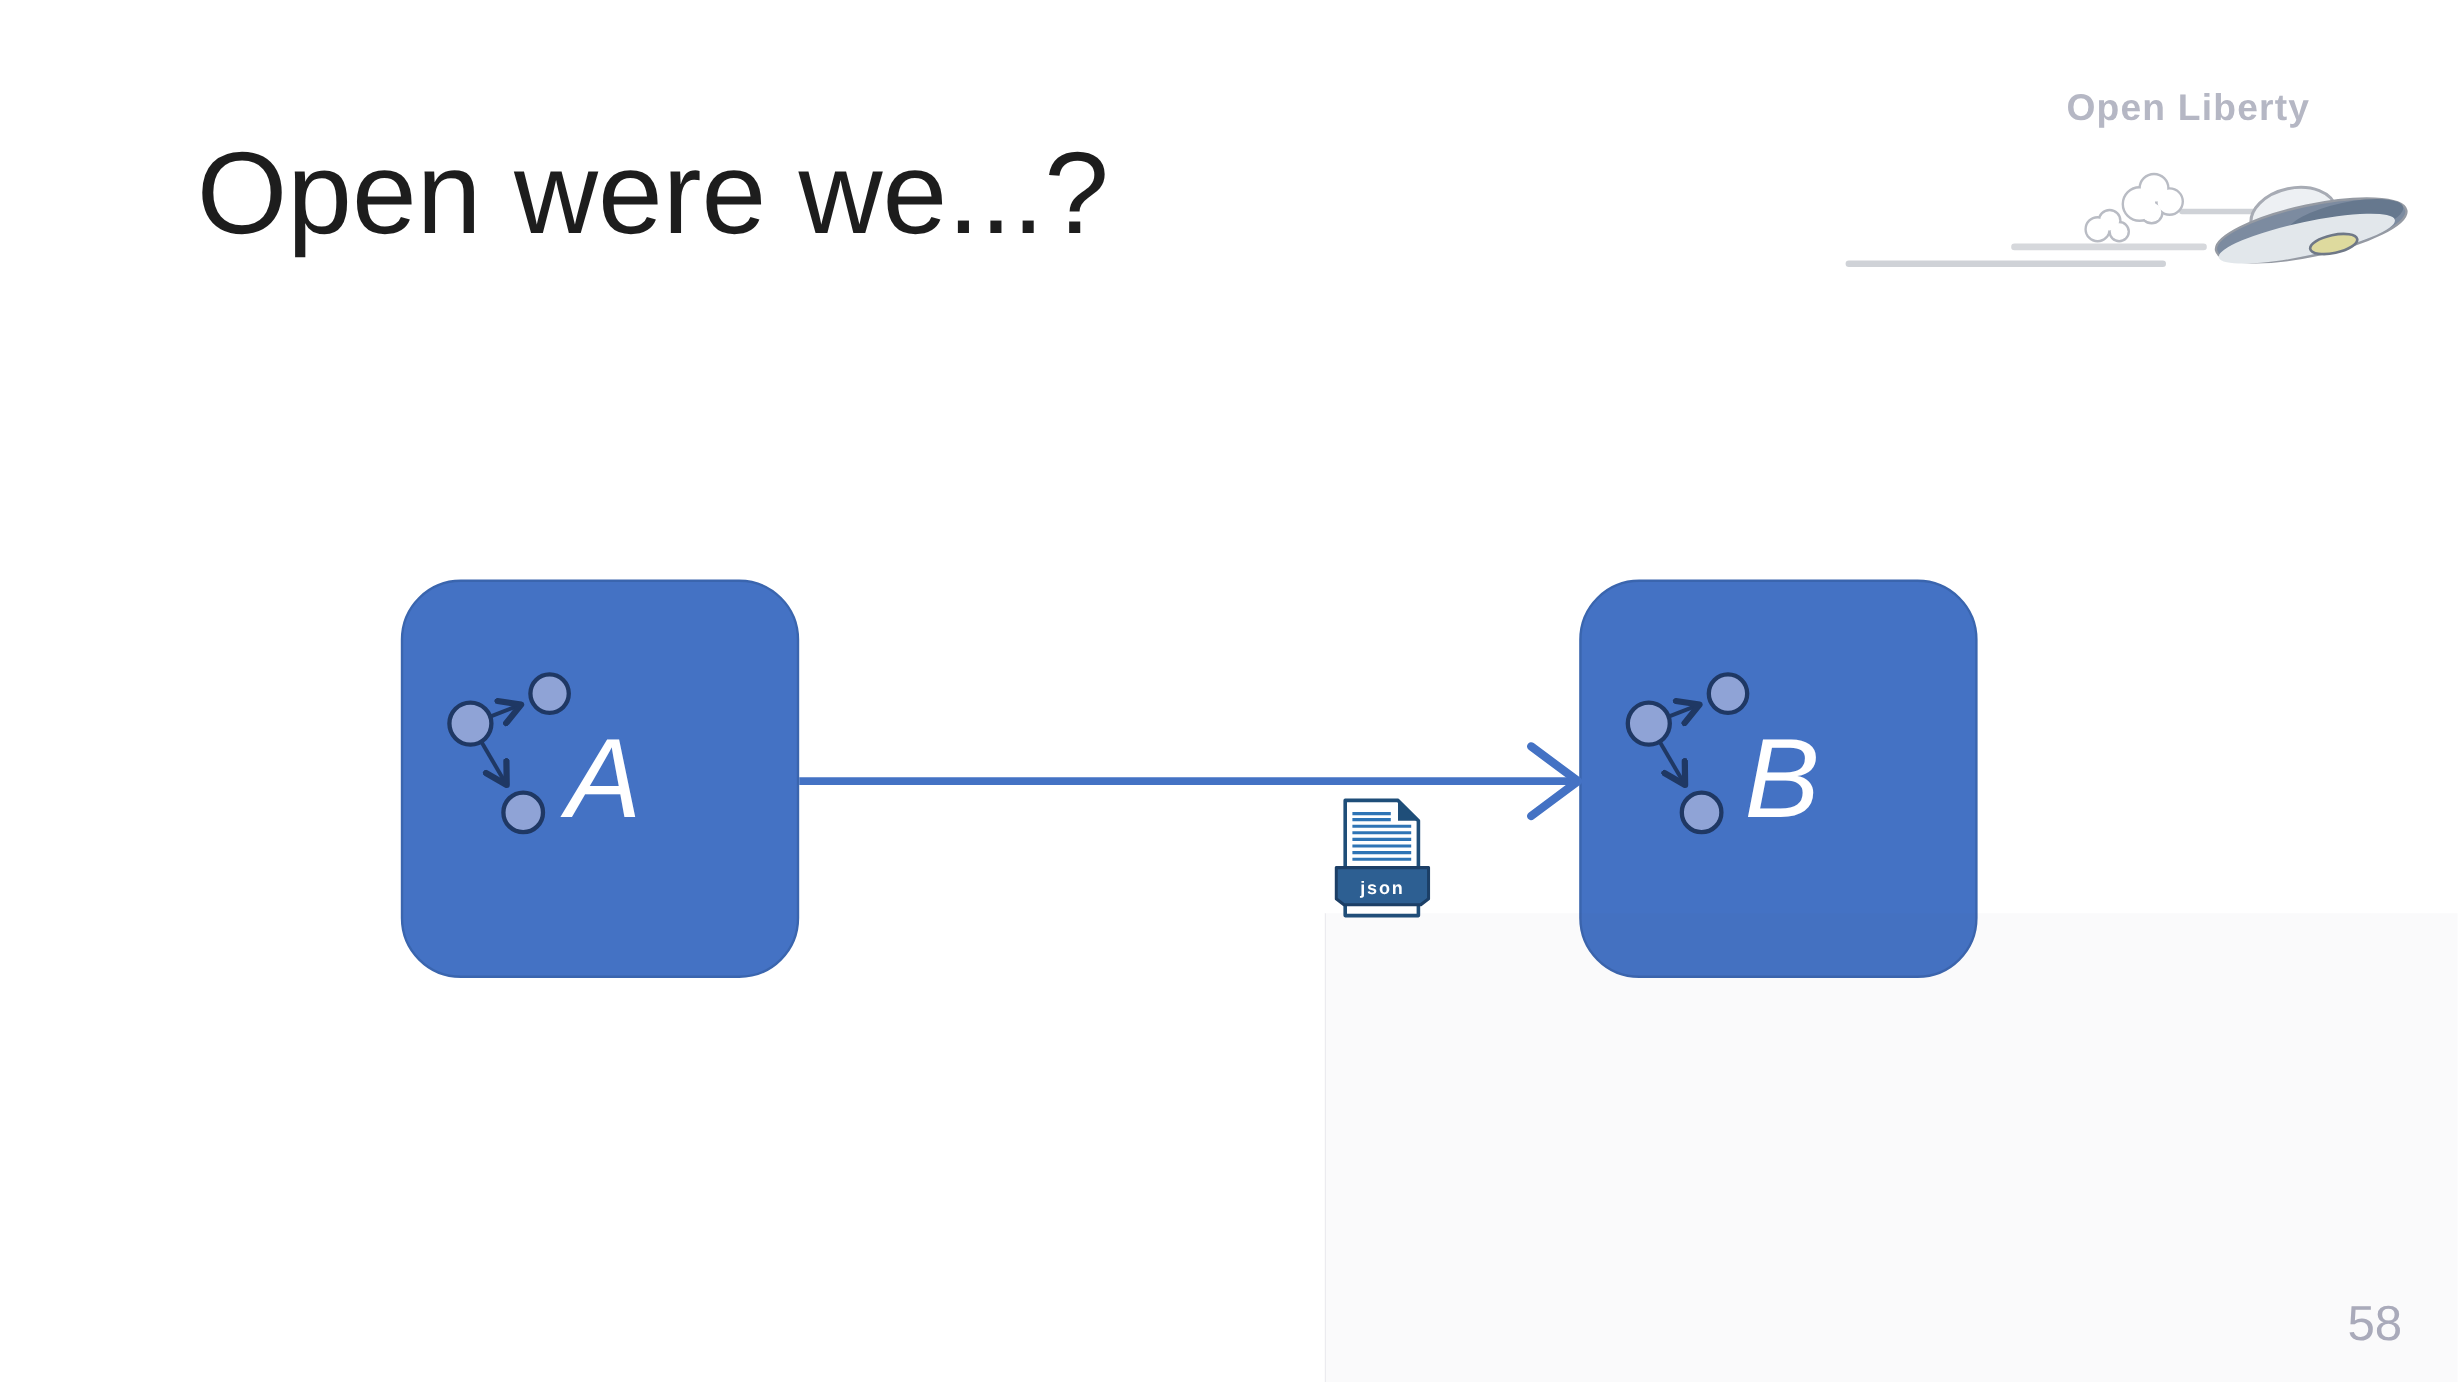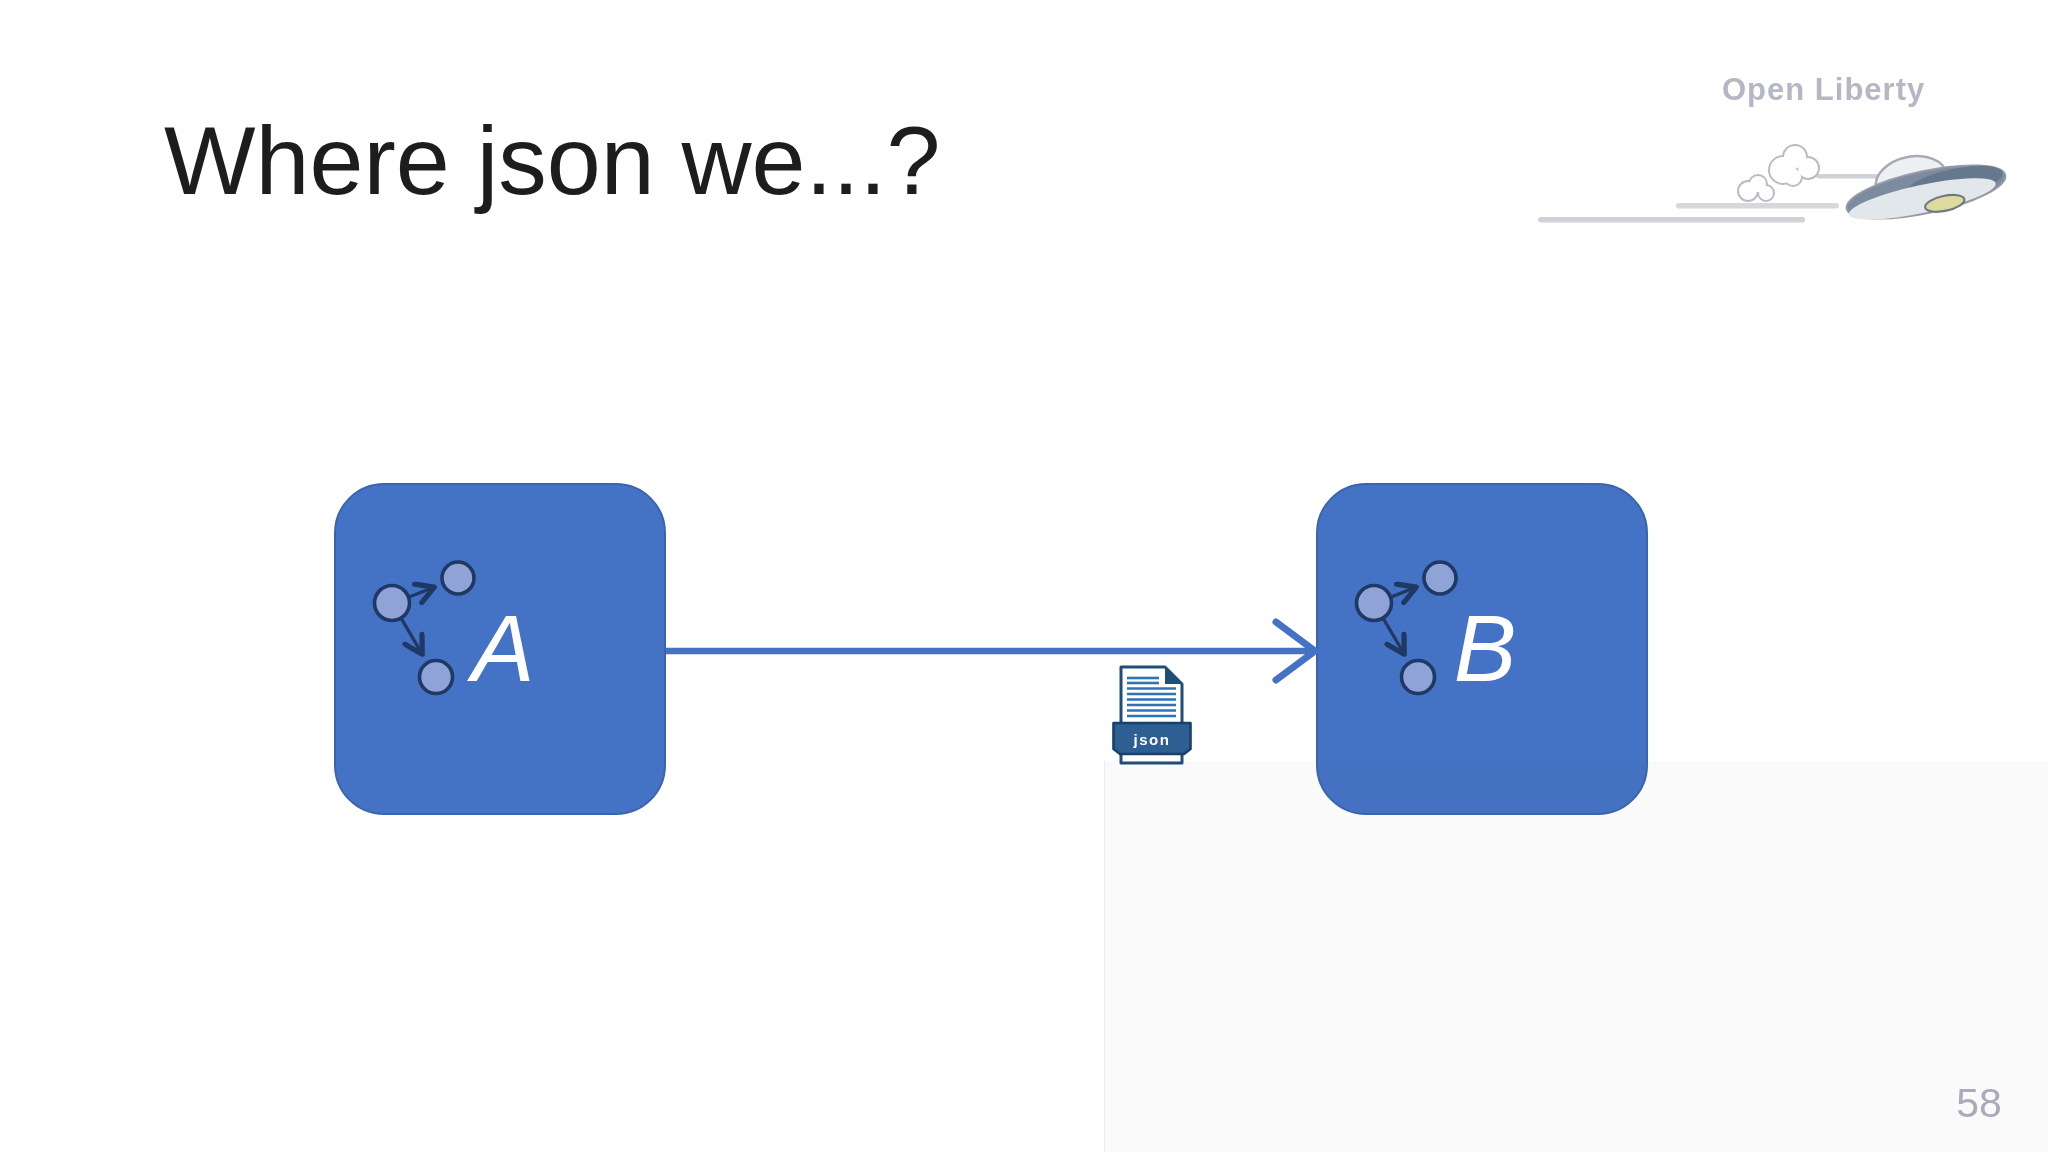--- a/index.html
+++ b/index.html
@@ -57,21 +57,21 @@
 <svg width="0" height="0" style="position:absolute" aria-hidden="true">
   <defs>
     <marker id="mkv" viewBox="0 0 10 10" refX="7" refY="5" markerWidth="7.5" markerHeight="7.5" orient="auto-start-reverse">
       <path d="M1,1 L8,5 L1,9" fill="none" stroke="#1f3864" stroke-width="2.1" stroke-linecap="round" stroke-linejoin="round"></path>
     </marker>
   </defs>
 </svg>
 
 <div class="slide">
 
-  <h1 class="title">Where json we...?</h1>
+  <h1 class="title">Open were we...?</h1>
 
   <div>
     <div class="logo-text">Open Liberty</div>
     <svg class="ufo-svg" width="510" height="125" viewBox="0 0 510 125">
 
       <g>
         <rect x="3" y="89" width="267" height="5.5" rx="2.7" fill="#cfd2d7"></rect>
         <rect x="141" y="75" width="163" height="5.5" rx="2.7" fill="#d6d8dc"></rect>
         <rect x="281" y="46" width="88" height="4.5" rx="2.2" fill="#cfd2d7"></rect>
       </g>

